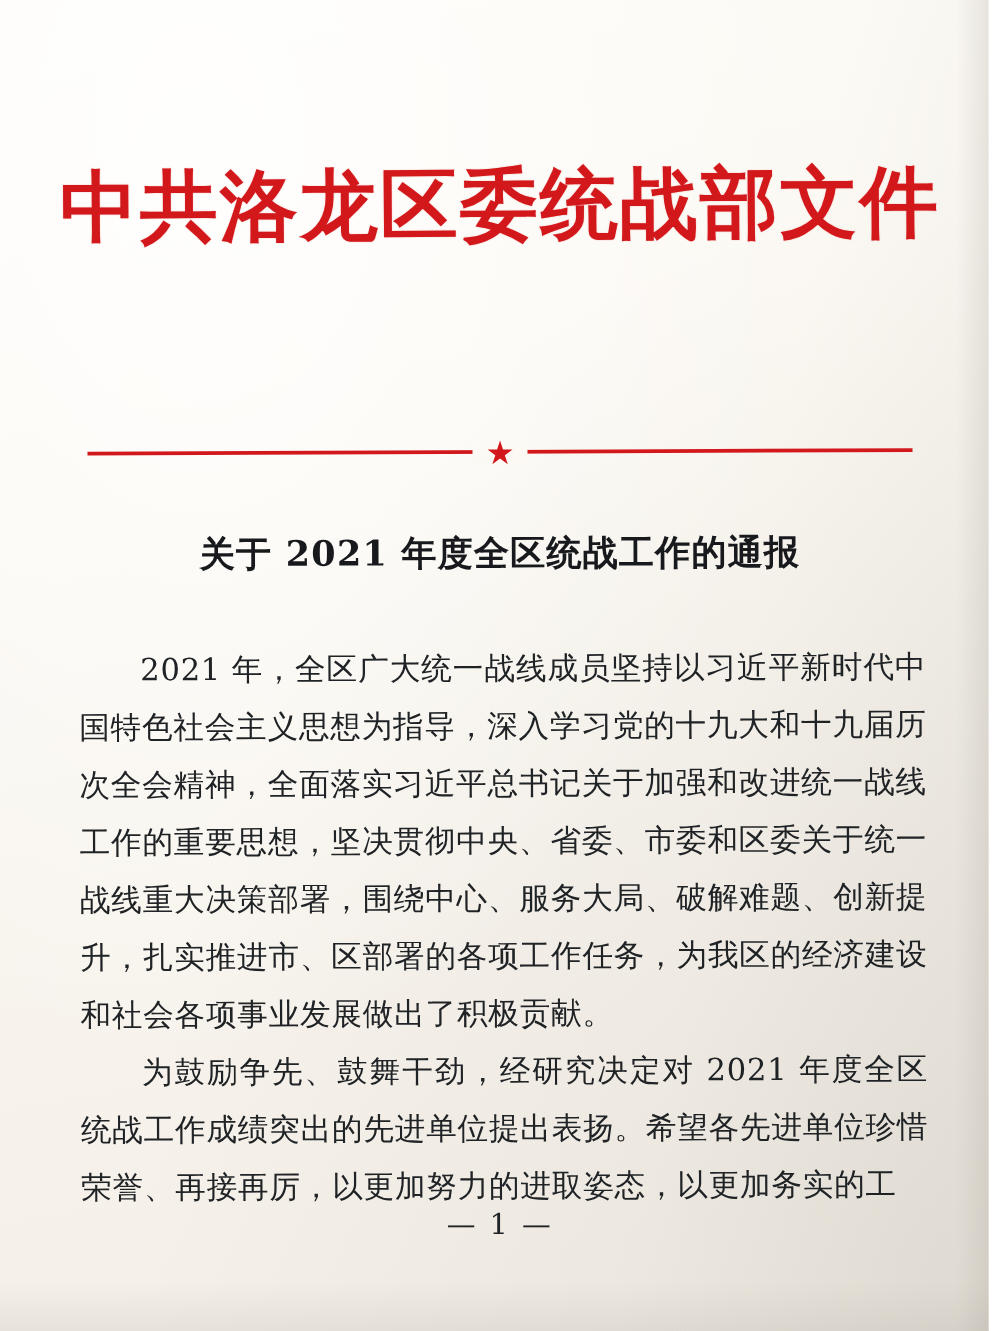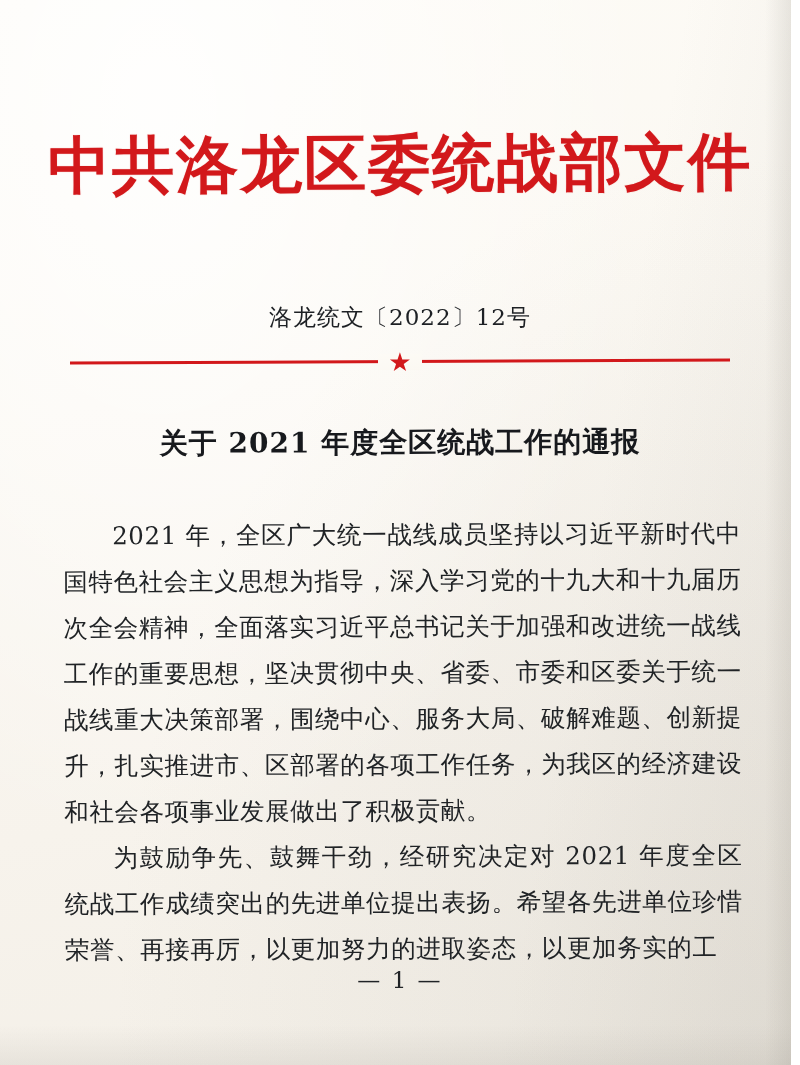--- a/index.html
+++ b/index.html
@@ -165,21 +165,20 @@
     pointer-events: none;
   }
 </style>
 </head>
 <body>
 
 <div class="page">
 
   <div class="doc-title" style="top:128px;">中共洛龙区委统战部文件</div>
 
-  <div class="doc-number">洛龙统文〔2022〕12号</div>
 
   <div class="rule-wrap">
     <div class="rule-line"></div>
     <div class="rule-star-mask"></div>
     <div class="rule-star">★</div>
   </div>
 
   <div class="subject">关于 2021 年度全区统战工作的通报</div>
 
   <div class="body-text">

